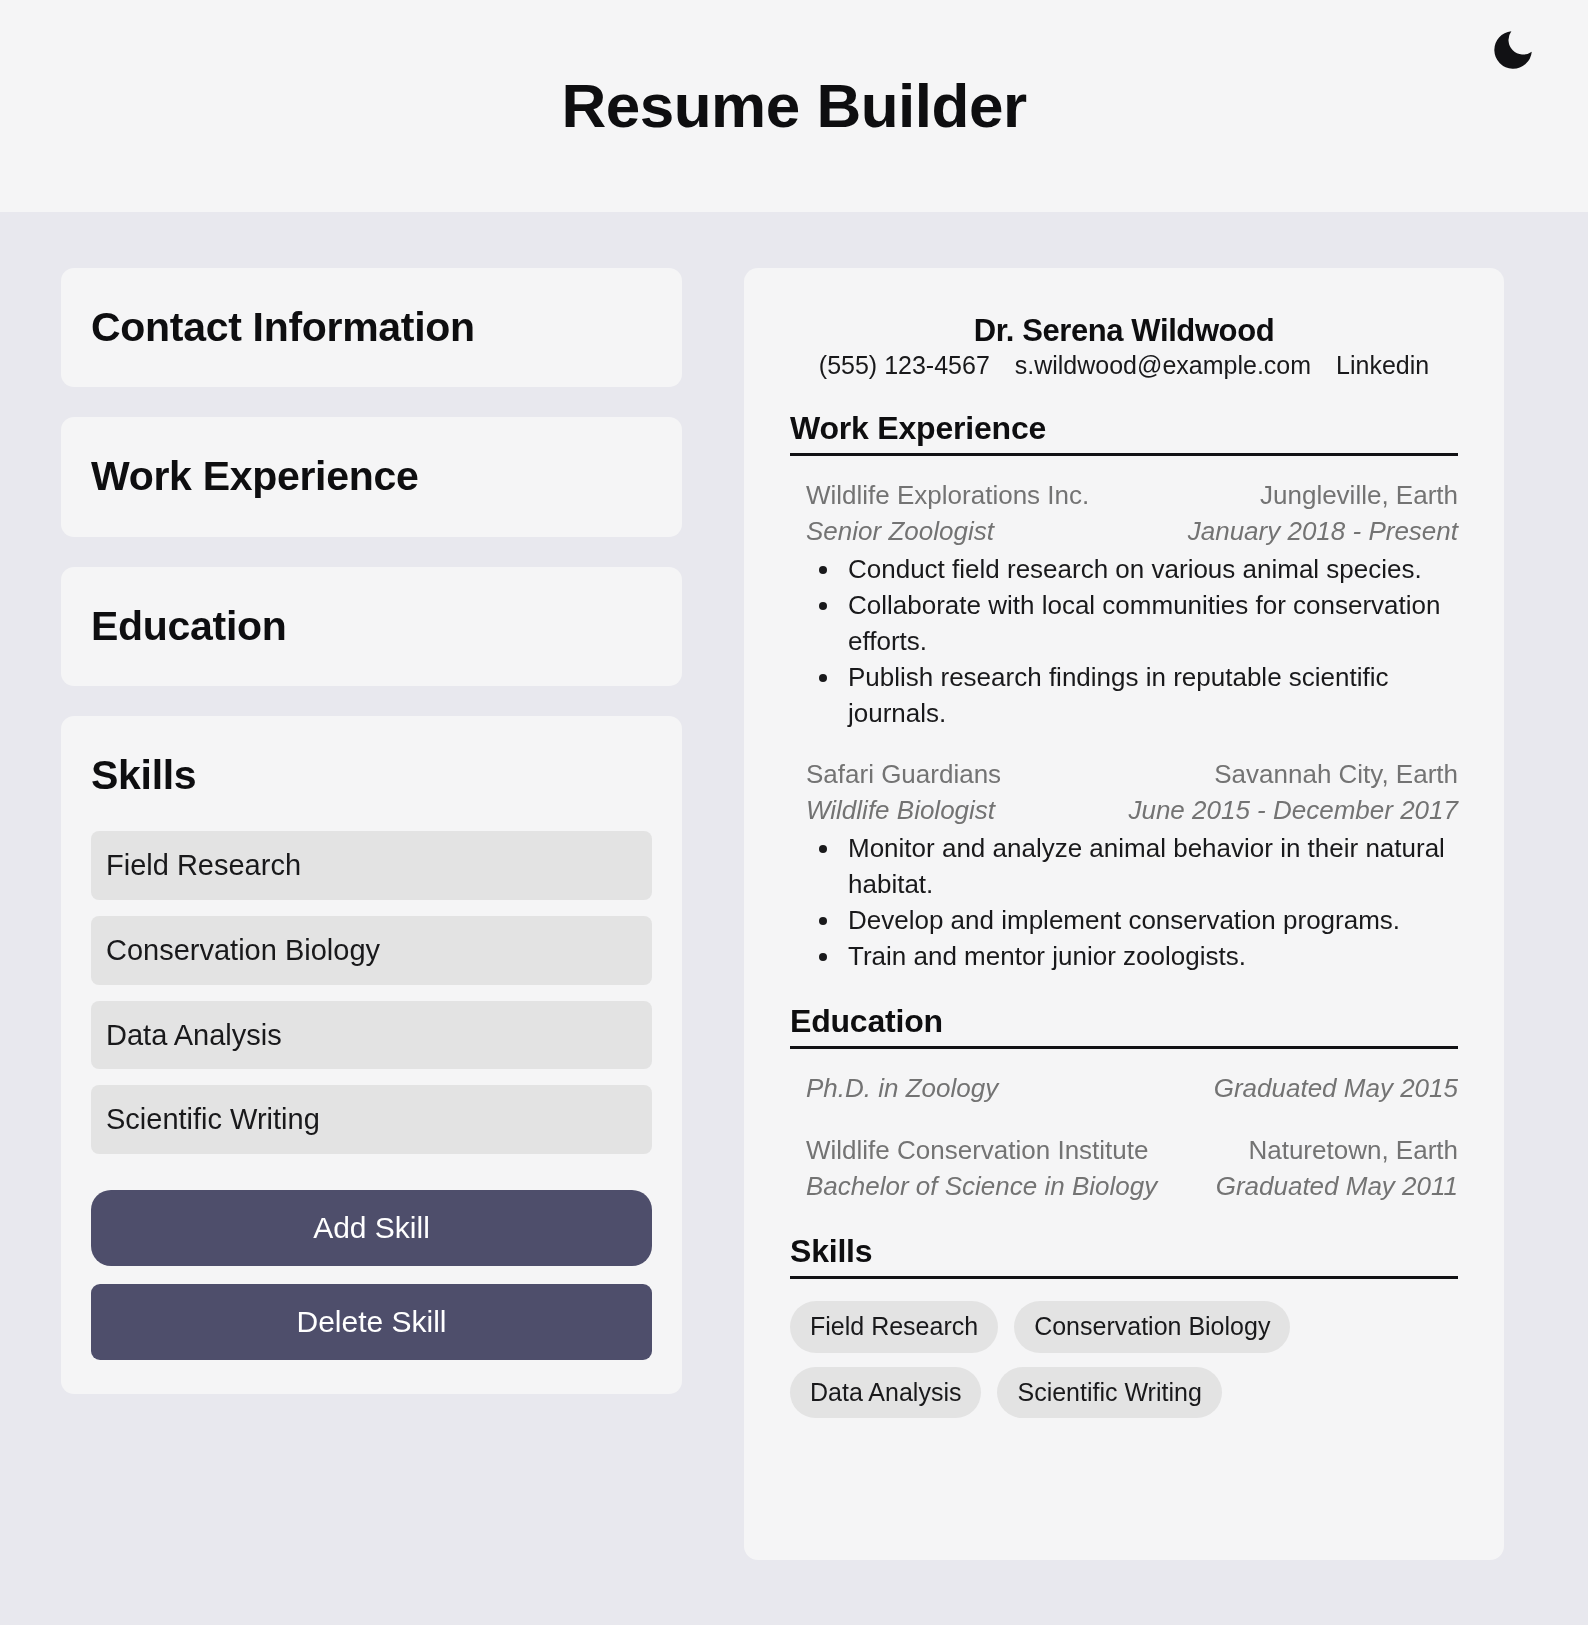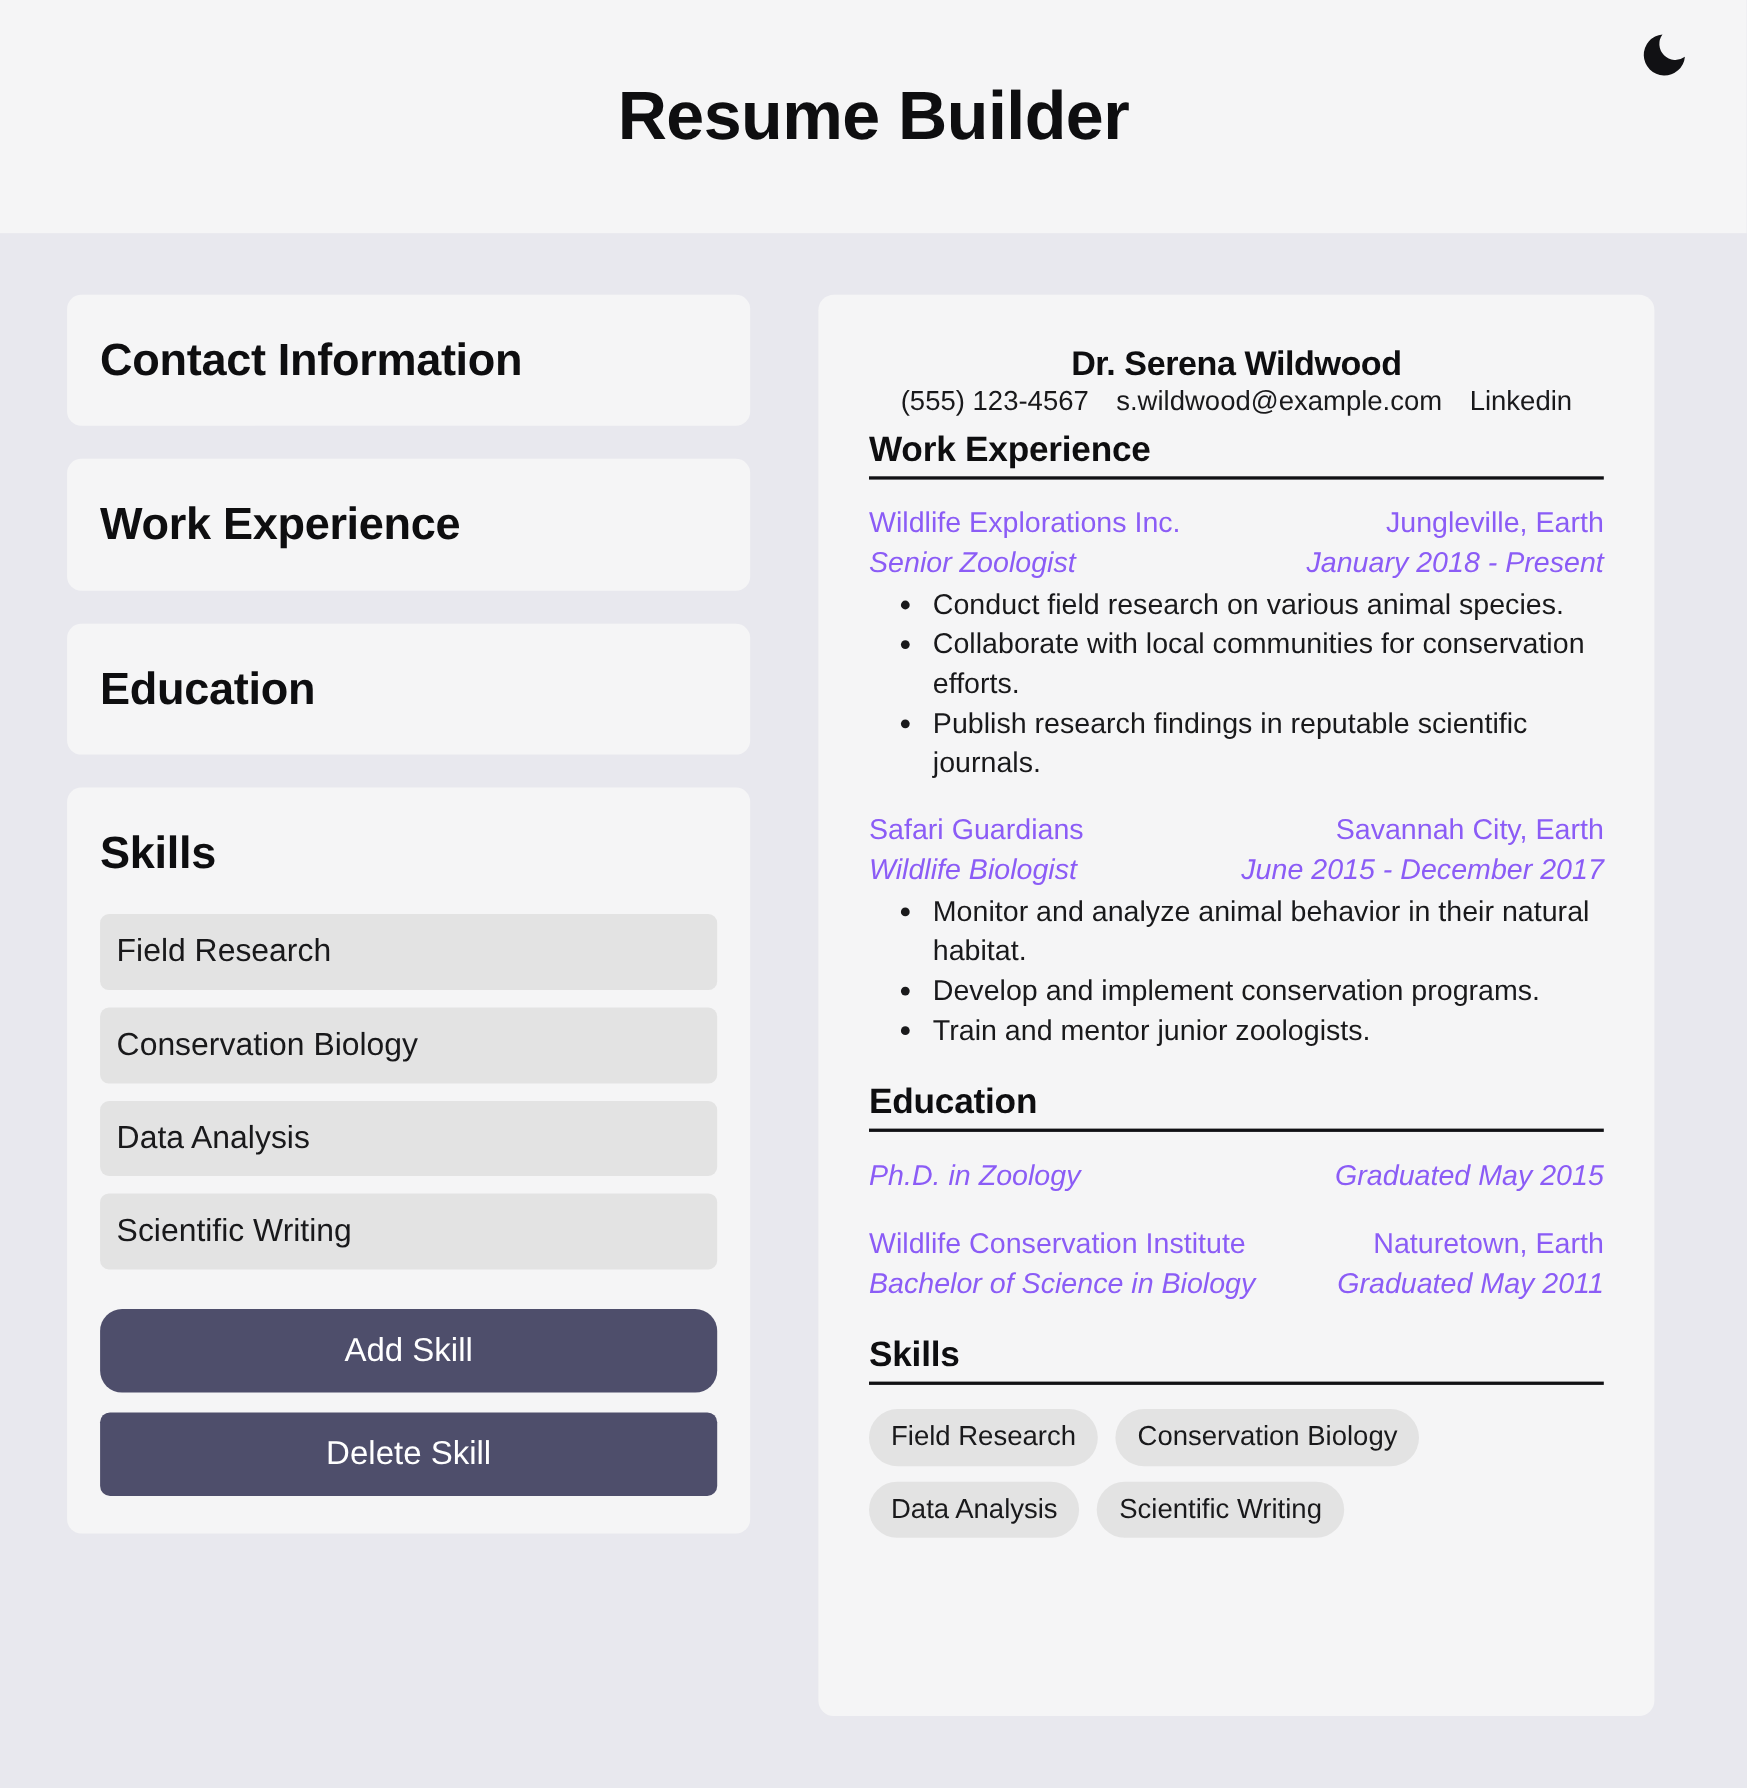--- a/index.html
+++ b/index.html
@@ -116,21 +116,21 @@
     color: #0e0e10;
     letter-spacing: -0.4px;
     line-height: 1.2;
     margin-bottom: 0;
   }
   .resume-contact {
     text-align: center;
     font-size: 25px;
     color: #19191b;
     line-height: 1.3;
-    margin-bottom: 6px;
+    margin-bottom: 26px;
   }
   .resume-contact span { margin: 0 9px; }
 
   .resume-section-title {
     font-size: 32px;
     font-weight: bold;
     color: #0e0e10;
     letter-spacing: -0.2px;
     line-height: 1.3;
     padding-bottom: 4px;
@@ -141,22 +141,23 @@
   .resume-section.edu-sec { margin-top: 26px; }
   .resume-section.skills-sec { margin-top: 26px; }
 
   .entry { margin-bottom: 26px; }
   .entry:last-child { margin-bottom: 0; }
   .entry-line {
     display: flex;
     justify-content: space-between;
     align-items: flex-start;
     font-size: 26px;
-    color: #8b5cf6;
+    color: #737373;
     line-height: 1.38;
+    margin-left: 16px;
   }
   .entry-line.sub { font-style: italic; gap: 41px; }
   .entry-left { text-align: left; }
   .entry-right { text-align: right; }
 
   .entry-bullets {
     margin: 2px 0 0 52px;
     padding: 0;
     list-style: disc;
   }

